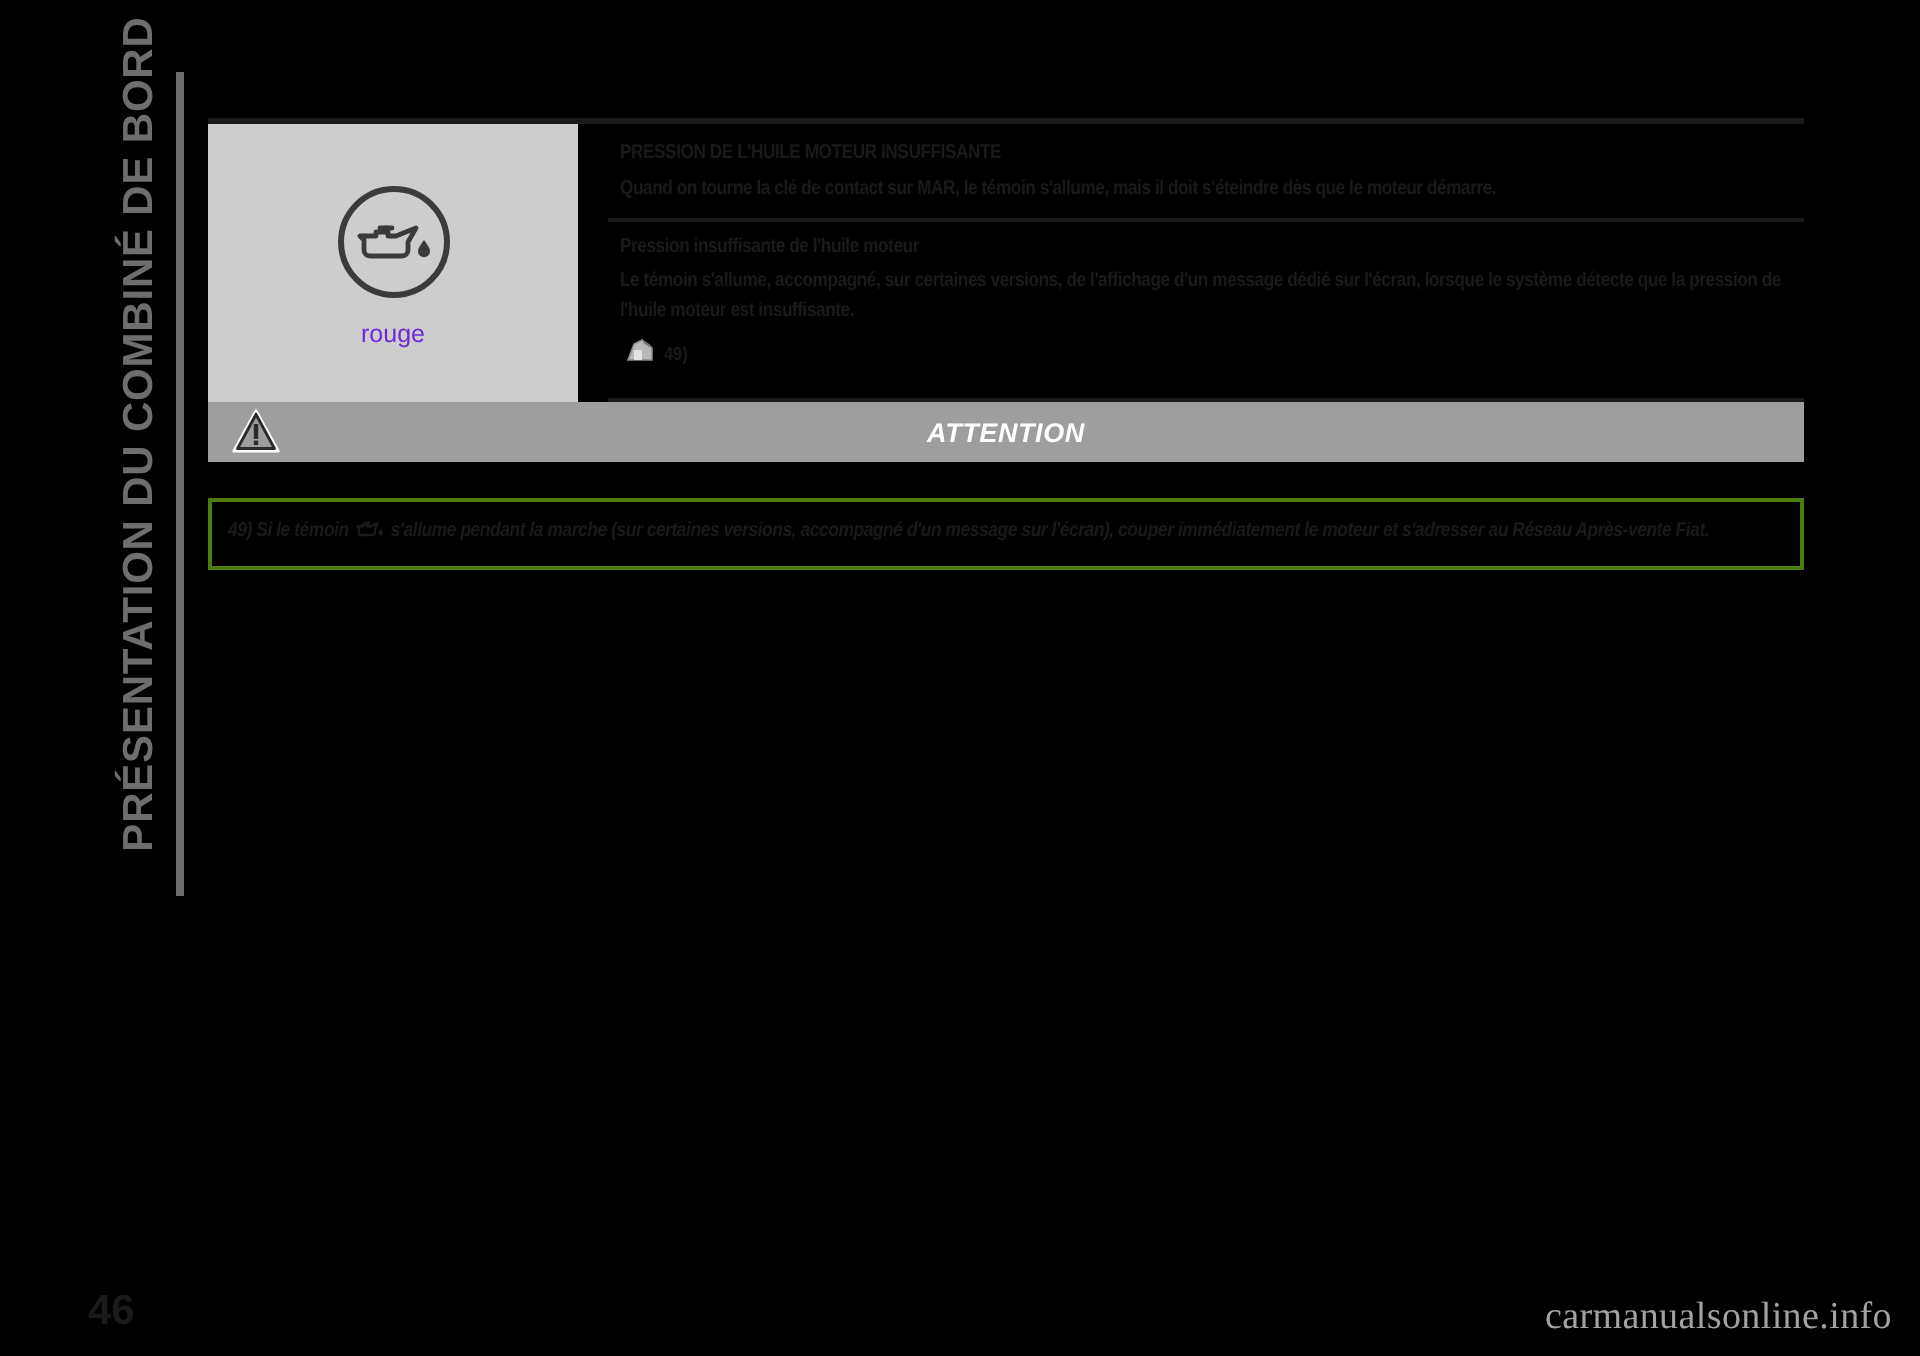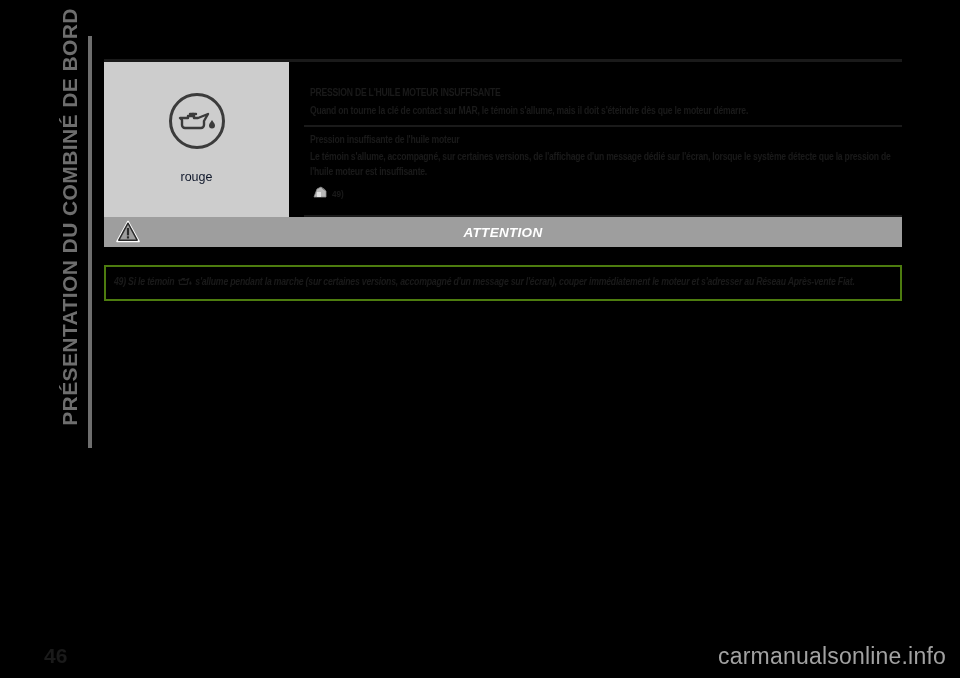--- a/index.html
+++ b/index.html
@@ -118,31 +118,31 @@
     width: 56px;
     height: 56px;
     border: 3px solid #3b3b3b;
     border-radius: 50%;
     display: flex;
     align-items: center;
     justify-content: center;
     box-sizing: border-box;
   }
   .telltale-color {
-    margin-top: 21px;
+    margin-top: 11px;
     font-size: 12.5px;
-    color: #0f172a;
+    color: #6d28d9;
     font-family: "Liberation Sans", sans-serif;
   }
 
   
   .sig-block {
     padding: 6px 0 7px 6px;
   }
-  .sig-block.first { padding-top: 24px; }
+  .sig-block.first { padding-top: 8px; }
   .sig-title {
     font-weight: bold;
     font-size: 10px;
     line-height: 1.45;
     letter-spacing: -0.25px;
     color: #1a1a1a;
     margin: 0 0 2px 0;
     font-stretch: condensed;
     transform: scaleX(0.86);
     transform-origin: left center;
@@ -227,22 +227,22 @@
     bottom: 10px;
     font-family: "Liberation Sans", sans-serif;
     font-weight: bold;
     font-size: 21px;
     color: #1a1a1a;
   }
   #watermark {
     position: absolute;
     right: 14px;
     bottom: 8px;
-    font-family: Liberation Sans, sans-serif;
-    font-size: 23px;
+    font-family: Liberation Serif, serif;
+    font-size: 19px;
     color: #a2a2a2;
     letter-spacing: 0.2px;
     text-align: center;
   }
 </style>
 </head>
 <body>
 
 <div id="page">
 

